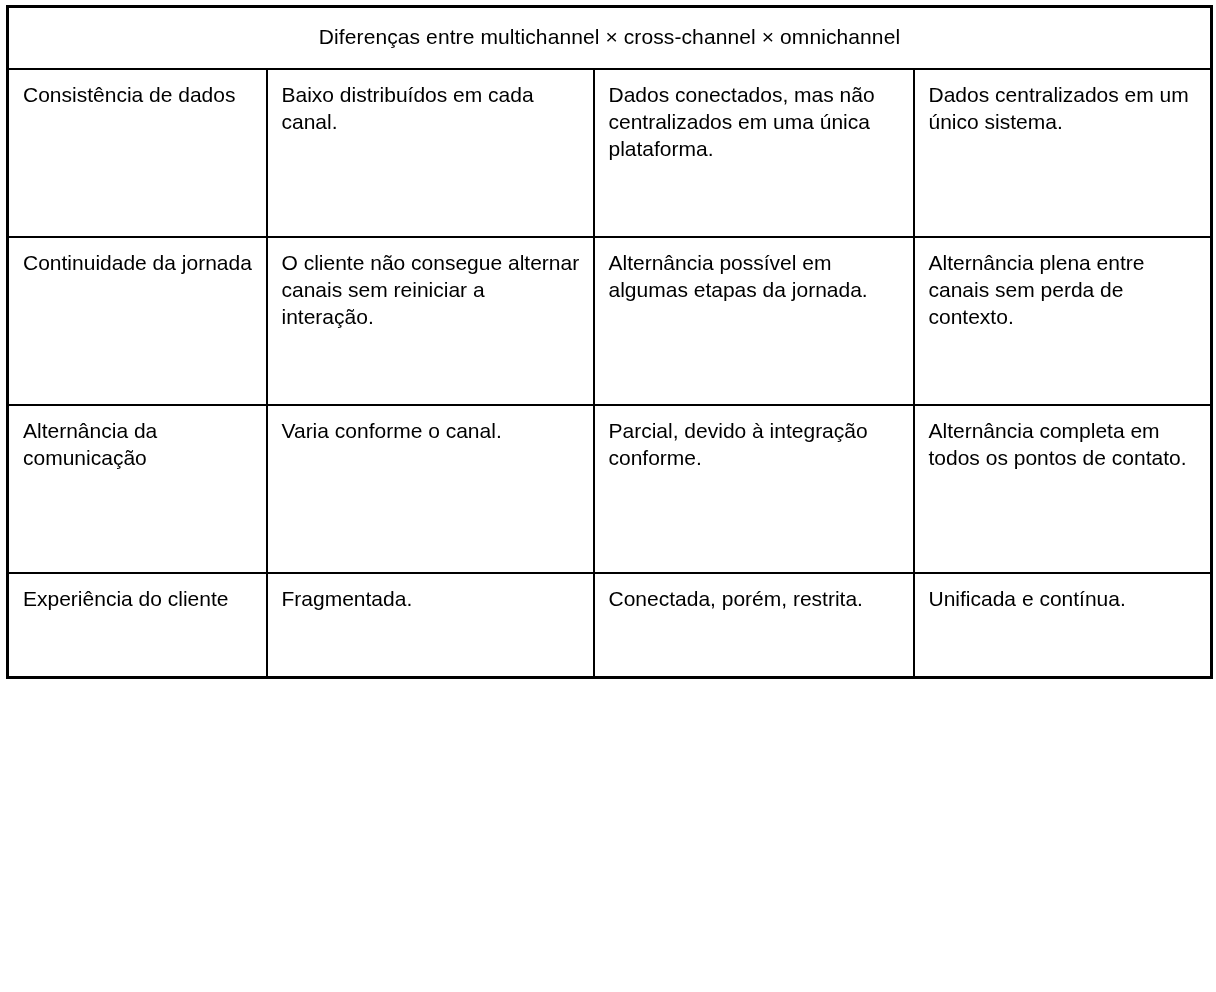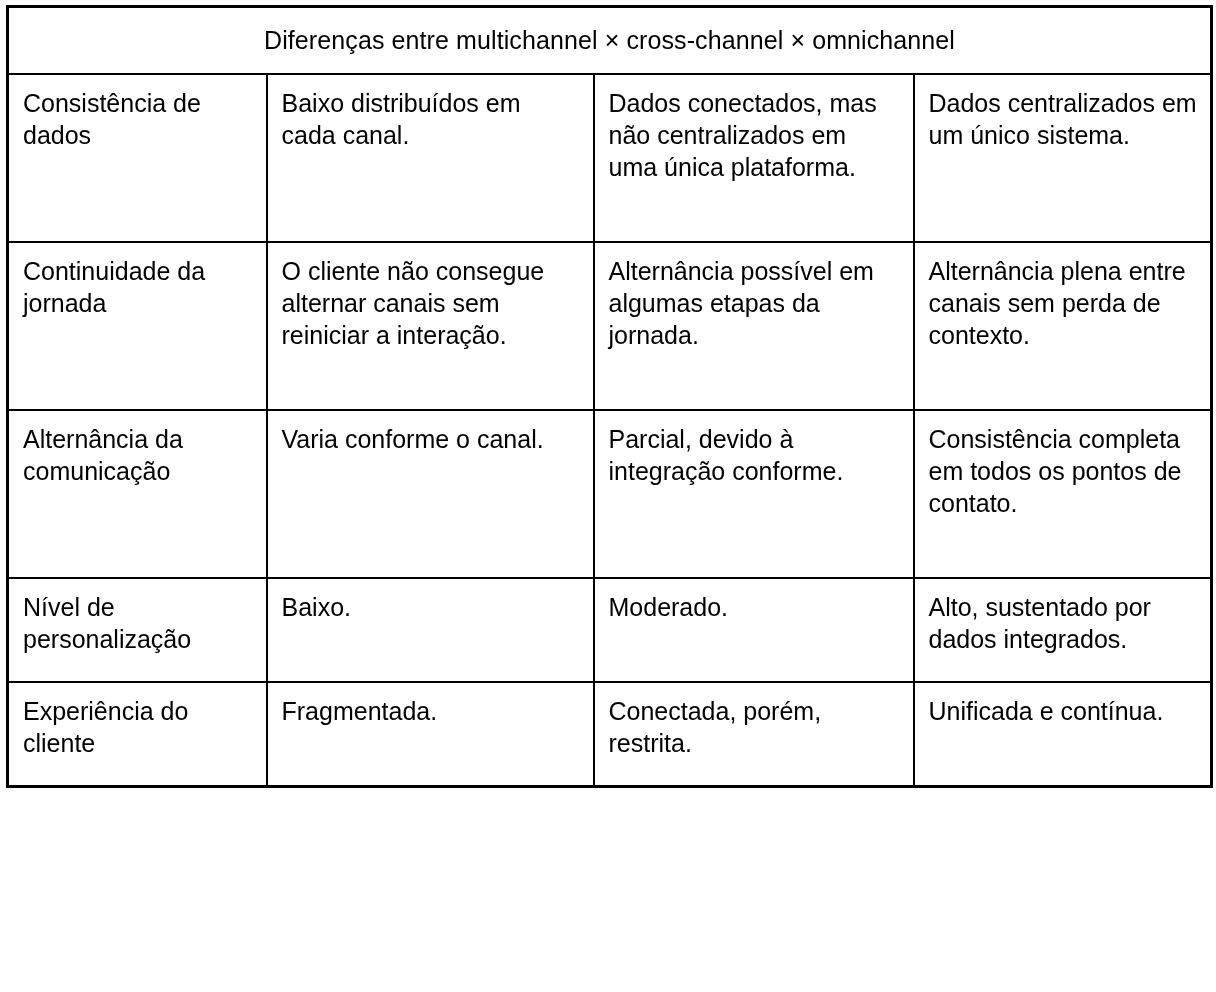--- a/index.html
+++ b/index.html
@@ -24,21 +24,21 @@
     width: 1204px;
     border-collapse: collapse;
     table-layout: fixed;
     border: 3px solid #000000;
   }
   table.compare td,
   table.compare th {
     border: 2px solid #000000;
     vertical-align: top;
     padding: 12px 13px 12px 14px;
-    font-size: 25px;
+    font-size: 21px;
     line-height: 1.28;
     font-weight: normal;
     text-align: left;
     background: #ffffff;
   }
   
   col.c-criterio    { width: 259px; }
   col.c-multi       { width: 327px; }
   col.c-cross       { width: 320px; }
   col.c-omni        { width: 298px; }
@@ -90,29 +90,23 @@
         <td class="crit-cell">Continuidade da jornada</td>
         <td>O cliente não consegue alternar canais sem reiniciar a interação.</td>
         <td>Alternância possível em algumas etapas da jornada.</td>
         <td>Alternância plena entre canais sem perda de contexto.</td>
       </tr>
 
       <tr class="r-tall2">
         <td class="crit-cell">Alternância da comunicação</td>
         <td>Varia conforme o canal.</td>
         <td>Parcial, devido à integração conforme.</td>
-        <td>Consistência completa em todos os pontos de contato.</td>
+        <td>Alternância completa em todos os pontos de contato.</td>
       </tr>
 
-      <tr class="r-short">
-        <td class="crit-cell">Nível de personalização</td>
-        <td>Baixo.</td>
-        <td>Moderado.</td>
-        <td>Alto, sustentado por dados integrados.</td>
-      </tr>
 
       <tr class="r-short">
         <td class="crit-cell">Experiência do cliente</td>
         <td>Fragmentada.</td>
         <td>Conectada, porém, restrita.</td>
         <td>Unificada e contínua.</td>
       </tr>
     </tbody>
   </table>
 </div>

